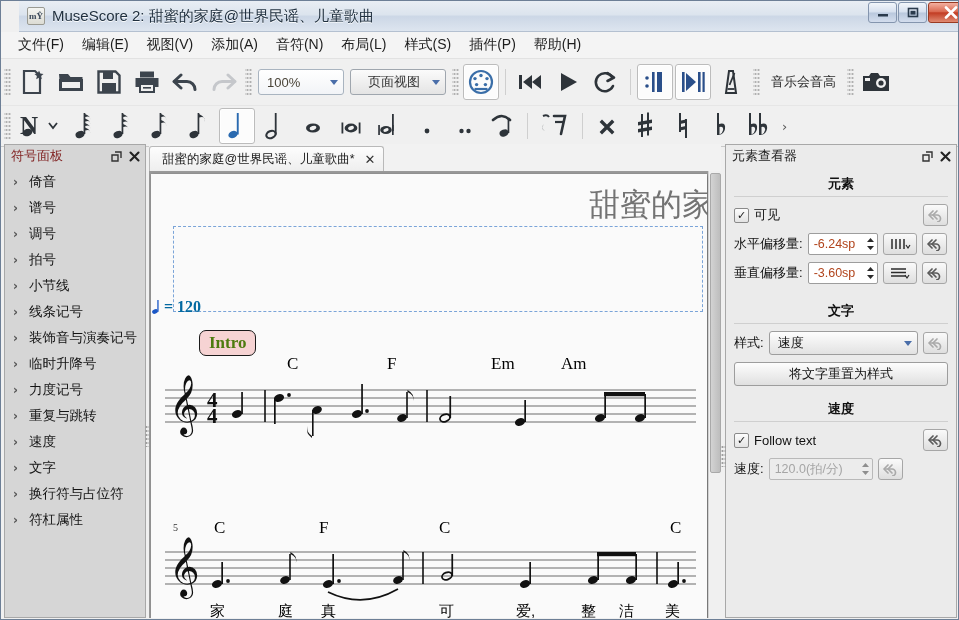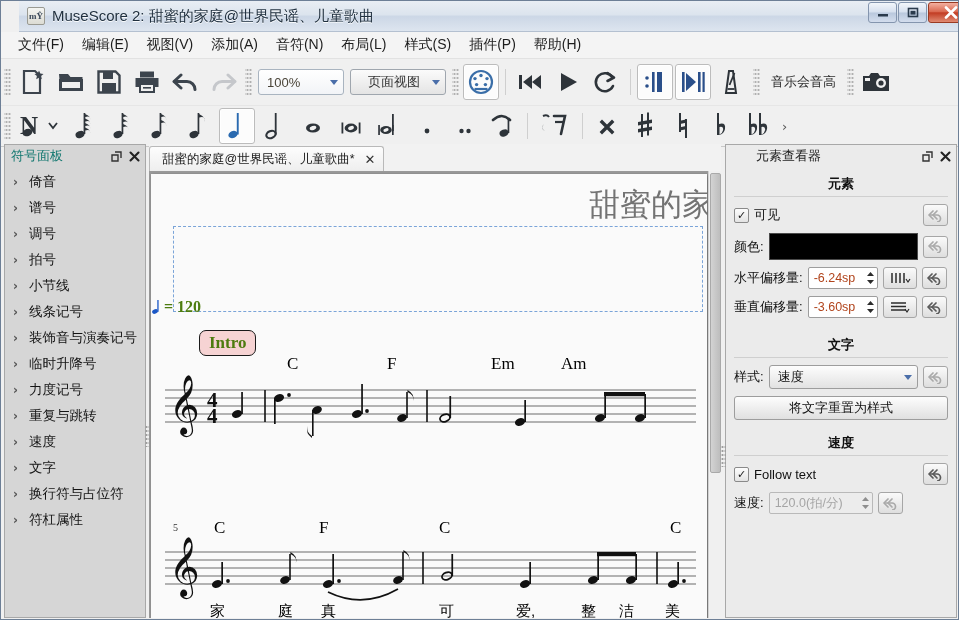--- a/index.html
+++ b/index.html
@@ -112,21 +112,21 @@
   }
 
   
   #palette {
     position: absolute; left: 3px; top: 143px; width: 142px; height: 474px;
     background: #d6d6d6; border: 1px solid #a8a8a8;
     display: flex; flex-direction: column;
   }
   #palette-head {
     height: 22px; display: flex; align-items: center;
-    padding: 0 4px 0 6px; color: #0f766e; font-size: 13px;
+    padding: 0 4px 0 6px; color: #7f1d1d; font-size: 13px;
     background: #d6d6d6;
   }
   #palette-head .ph-title { flex: 1; }
   .dockbtn { width: 14px; height: 14px; margin-left: 4px; color:#333; display:flex; align-items:center; justify-content:center; }
   #palette-list { flex: 1; overflow: hidden; background: #d6d6d6; padding-top: 2px; }
   .pal-row {
     height: 26px; display: flex; align-items: center;
     padding-left: 8px; font-size: 13.5px; color: #141414;
   }
   .pal-arrow {
@@ -172,21 +172,21 @@
     position: absolute; left: 22px; top: 52px; width: 530px; height: 86px;
     border: 1px dashed #7aa4d8;
   }
   .score-title {
     position: absolute; right: -6px; top: 10px;
     font-family: "Liberation Serif", serif;
     font-size: 31px; color: #737373; white-space: nowrap;
   }
   .tempo-mark {
     position: absolute; left: 1px; top: 124px;
-    color: #4d7c0f; font-family: "Liberation Serif", serif;
+    color: #0369a1; font-family: "Liberation Serif", serif;
     font-weight: bold; font-size: 16px;
     display: flex; align-items: center; gap: 3px;
   }
   .intro-box {
     position: absolute; left: 48px; top: 156px;
     padding: 2px 9px; background: #f6d3d3;
     border: 1.6px solid #1a1a1a; border-radius: 7px;
     font-family: "Liberation Serif", serif; font-weight: bold;
     font-size: 17px; color: #4d7c0f;
   }
@@ -206,21 +206,21 @@
 
   
   #inspector {
     position: absolute; left: 724px; top: 143px; width: 232px; height: 474px;
     background: #ebebeb; border: 1px solid #a8a8a8;
   }
   #insp-head {
     height: 22px; display: flex; align-items: center;
     padding: 0 4px 0 6px; font-size: 13px; color: #222; background: #ebebeb;
   }
-  #insp-head .ih-title { flex: 1; margin-left: 24px; }
+  #insp-head .ih-title { flex: 1; }
   .insp-body { padding: 4px 8px 0 8px; }
   .sect-title {
     text-align: center; font-weight: bold; font-size: 13px; color: #111;
     padding: 4px 0 3px 0; border-bottom: 1px solid #cfcfcf; margin-bottom: 7px;
   }
   .row { display: flex; align-items: center; margin-bottom: 7px; gap: 5px; }
   .row .lbl { font-size: 13px; color: #111; white-space: nowrap; }
   .row .lbl.grow { flex: 1; }
   .chk {
     width: 15px; height: 15px; border: 1px solid #8a8a8a; border-radius: 2px;
@@ -877,31 +877,20 @@
         <span class="lbl grow">可见</span>
         <span class="reset dim">
           <svg width="15" height="13" viewBox="0 0 15 13">
               <path d="M5 2 L1 6 L5 10" fill="none" stroke="currentColor" stroke-width="1.7" stroke-linecap="round" stroke-linejoin="round"></path>
               <path d="M1.5 6 H9 a3.5 3.5 0 0 1 0 7" fill="none" stroke="currentColor" stroke-width="1.7"></path>
               <path d="M9 2 L5 6 L9 10" fill="none" stroke="currentColor" stroke-width="1.7" stroke-linecap="round" stroke-linejoin="round"></path>
             </svg>
         </span>
       </div>
 
-      <div class="row">
-        <span class="lbl">颜色:</span>
-        <span class="colorswatch"></span>
-        <span class="reset dim">
-          <svg width="15" height="13" viewBox="0 0 15 13">
-              <path d="M5 2 L1 6 L5 10" fill="none" stroke="currentColor" stroke-width="1.7" stroke-linecap="round" stroke-linejoin="round"></path>
-              <path d="M1.5 6 H9 a3.5 3.5 0 0 1 0 7" fill="none" stroke="currentColor" stroke-width="1.7"></path>
-              <path d="M9 2 L5 6 L9 10" fill="none" stroke="currentColor" stroke-width="1.7" stroke-linecap="round" stroke-linejoin="round"></path>
-            </svg>
-        </span>
-      </div>
 
       <div class="row">
         <span class="lbl">水平偏移量:</span>
         <span class="spin">
           <span class="sv">-6.24sp</span>
           <span class="updown">
             <svg width="9" height="14" viewBox="0 0 9 14">
                 <path d="M4.5 1 L8 5 L1 5z" fill="#2b2b2b"></path>
                 <path d="M4.5 13 L8 9 L1 9z" fill="#2b2b2b"></path>
               </svg>

